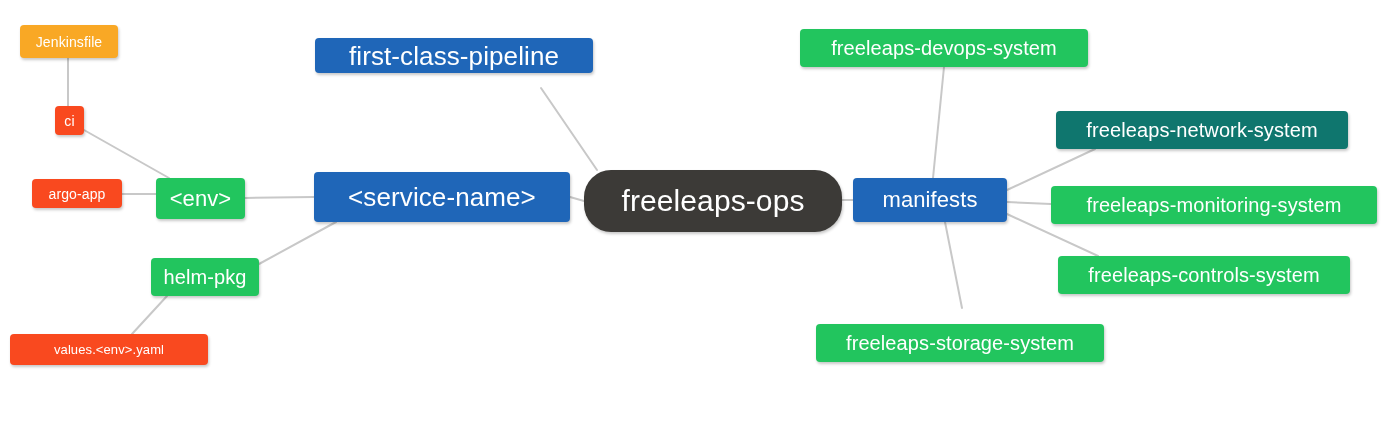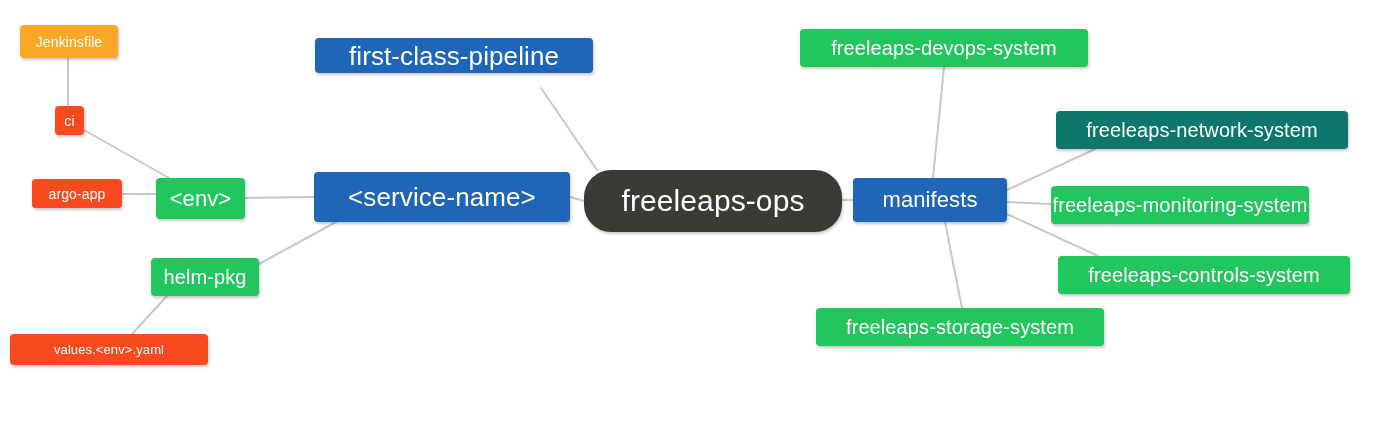--- a/index.html
+++ b/index.html
@@ -105,24 +105,24 @@
       </div>
       <div class="node lvl-red-s" style="left: 10px; top: 334px; width: 198px; height: 31px; background: rgb(249, 73, 31);">
         <span class="node-label">values.&lt;env&gt;.yaml</span>
       </div>
       <div class="node lvl-green" style="left: 800px; top: 29px; width: 288px; height: 38px; background: rgb(34, 197, 94);">
         <span class="node-label">freeleaps-devops-system</span>
       </div>
       <div class="node lvl-green" style="left: 1056px; top: 111px; width: 292px; height: 38px; background: #0f766e;">
         <span class="node-label">freeleaps-network-system</span>
       </div>
-      <div class="node lvl-green" style="left: 1051px; top: 186px; width: 258px; height: 38px; background: rgb(34, 197, 94);">
+      <div class="node lvl-green" style="left: 1051px; top: 186px; width: 326px; height: 38px; background: rgb(34, 197, 94);">
         <span class="node-label">freeleaps-monitoring-system</span>
       </div>
       <div class="node lvl-green" style="left: 1058px; top: 256px; width: 292px; height: 38px; background: rgb(34, 197, 94);">
         <span class="node-label">freeleaps-controls-system</span>
       </div>
-      <div class="node lvl-green" style="left: 816px; top: 308px; width: 288px; height: 38px; background: rgb(34, 197, 94);">
+      <div class="node lvl-green" style="left: 816px; top: 324px; width: 288px; height: 38px; background: rgb(34, 197, 94);">
         <span class="node-label">freeleaps-storage-system</span>
       </div>
     </div>
 
 </div>
 
 </body></html>

